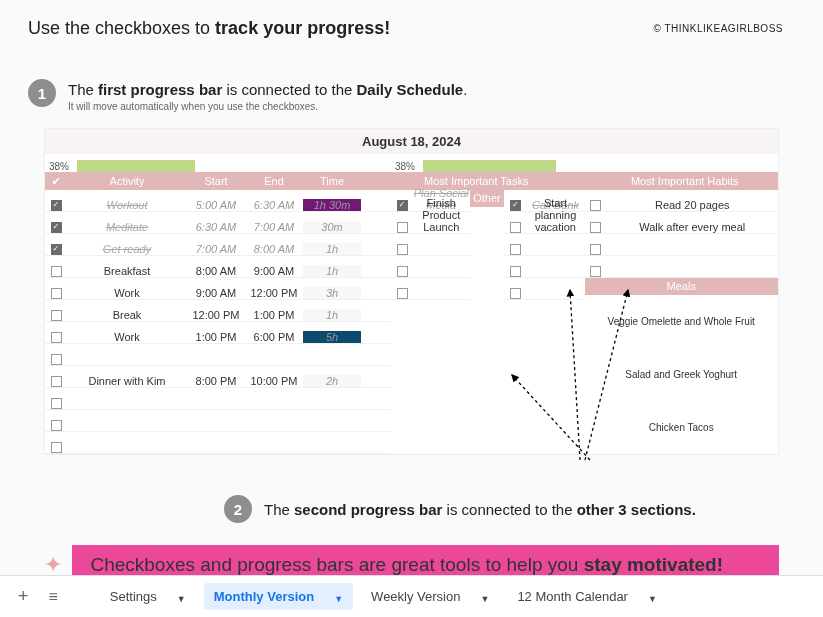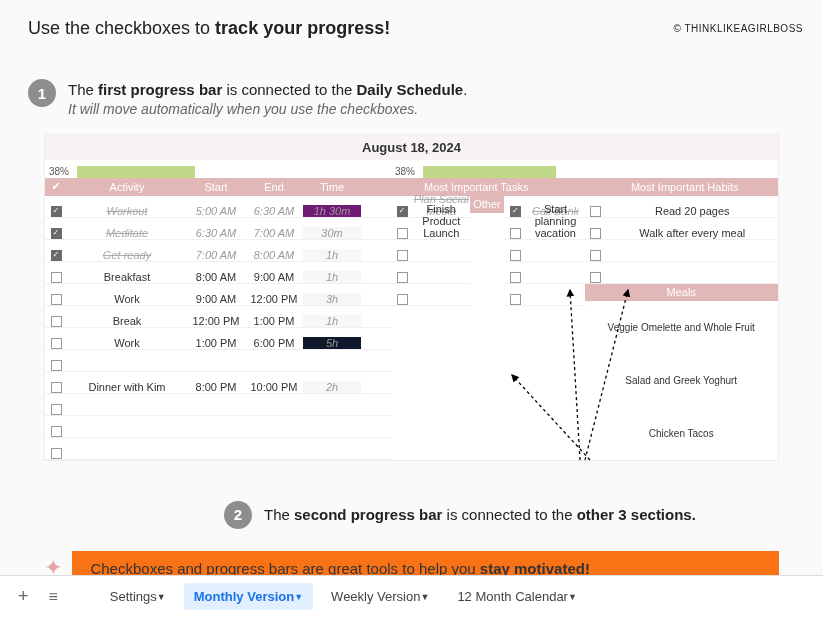--- a/index.html
+++ b/index.html
@@ -1,24 +1,24 @@
 <!DOCTYPE html>
 <html><head>
 <meta charset="utf-8">
 <style>
 *{box-sizing:border-box;margin:0;padding:0}
 body{font-family:-apple-system,BlinkMacSystemFont,"Segoe UI",Arial,sans-serif;background:#fbfafa;width:823px;height:617px;position:relative;overflow:hidden}
-.header{display:flex;justify-content:space-between;align-items:center;padding:18px 20px 0 28px}
+.header{display:flex;justify-content:space-between;align-items:center;padding:18px 40px 0 28px}
 .header-left{font-size:18px;color:#222}.header-left b{font-weight:700}
 .header-right{font-size:10px;letter-spacing:.5px;color:#222}
 .step{display:flex;align-items:flex-start;gap:12px;padding:0 28px}
 .step1{margin-top:40px}
 .badge{width:28px;height:28px;border-radius:50%;background:#8e8e8e;color:#fff;font-weight:700;display:flex;align-items:center;justify-content:center;font-size:15px;flex-shrink:0}
 .step-text{font-size:15px;color:#222;line-height:1.4}
-.step-text .sub{font-style:italic;color:#666;font-size:14px}
+.step-text .sub{color:#666;font-size:10px}
 .planner{margin:14px 44px 0 44px;background:#fff;font-size:11px;position:relative;border:1px solid #eee}
 .date-row{background:#f9f4f4;text-align:center;padding:5px;font-size:13px;font-weight:600;color:#333}
 .prog-row{display:flex;align-items:flex-end;height:18px}
 .prog-cell{display:flex;align-items:center;flex:1;gap:4px;padding:0 4px}
 .pct{font-size:10px;color:#555;width:24px}
 .bar{height:12px;background:#fff;flex:1;position:relative}
 .bar-fill{height:100%;background:#c0d988}
 .hdr-row{display:flex;background:#e2b7b7;color:#fff;font-size:11px;height:18px;align-items:center;text-align:center}
 .c-chk{width:22px;flex-shrink:0;display:flex;align-items:center;justify-content:center}
 .c-act{width:120px}.c-time{width:58px}.c-tasks{flex:1}.c-habits{flex:1}
@@ -27,23 +27,23 @@
 .chk.on{background:#6b6b6b;border-color:#6b6b6b;position:relative}
 .chk.on::after{content:"✓";color:#fff;font-size:8px;position:absolute;top:-1px;left:1px}
 .txt{text-align:center;font-size:11px;color:#333}
 .txt.done{text-decoration:line-through;color:#aaa;font-style:italic}
 .txt.gray{color:#999;font-style:italic}
 .sub-hdr{background:#e2b7b7;color:#fff;text-align:center;font-size:11px;height:17px;line-height:17px}
 .meal{text-align:center;font-size:10px;padding:7px 0;color:#333}
 .step2{margin-top:40px;margin-left:196px;margin-right:40px;align-items:center}
 .footer-note{margin:22px 44px 0 44px;display:flex;align-items:center;gap:10px}
 .sparkle{color:#e8a5a5;font-size:22px}
-.note-box{background:#f97316;padding:9px 18px;font-size:15px;color:#333;flex:1}
+.note-box{background:#ec4899;padding:9px 18px;font-size:19px;color:#333;flex:1}
 .tabs{position:absolute;bottom:0;left:0;right:0;height:42px;border-top:1px solid #ddd;background:#fff;display:flex;align-items:center;padding:0 12px;gap:8px;font-size:13px}
-.tab-btn{padding:6px 10px;color:#444;display:flex;align-items:center;gap:0;cursor:pointer}
+.tab-btn{padding:6px 10px;color:#444;display:flex;align-items:flex-end;gap:20px;cursor:pointer}
 .tab-btn.active{background:#e1efff;color:#1a73e8;font-weight:600;border-radius:3px}
 .plus{font-size:18px;color:#666;padding:0 6px;cursor:pointer}
 .menu{font-size:16px;color:#666;padding:0 6px;cursor:pointer}
 .caret{font-size:9px;color:inherit}
 .arrow{position:absolute;border-left:1.5px dashed #000}
 .arr1{left:146px;top:135px;height:27px}
 .arr1::after{content:"";position:absolute;bottom:-1px;left:-4px;border:4px solid transparent;border-top:6px solid #000}
 svg.connector{position:absolute;pointer-events:none}
 </style>
 </head>
@@ -147,21 +147,21 @@
  <div class="c-time txt ">1:00 PM</div>
  <div class="c-time txt gray" style="background:#f7f7f7">1h</div>
         </div>
         <div class="data-row">
           <div class="c-chk">
             <span class="chk "></span>
           </div>
  <div class="c-act txt ">Work</div>
  <div class="c-time txt ">1:00 PM</div>
  <div class="c-time txt ">6:00 PM</div>
- <div class="c-time txt gray" style="background:#0f172a">5h</div>
+ <div class="c-time txt gray" style="background:#0c4a6e">5h</div>
         </div>
         <div class="data-row">
           <div class="c-chk">
             <span class="chk "></span>
           </div>
  <div class="c-act txt "></div>
  <div class="c-time txt "></div>
  <div class="c-time txt "></div>
  <div class="c-time txt gray" style="background:#f7f7f7"></div>
         </div>

